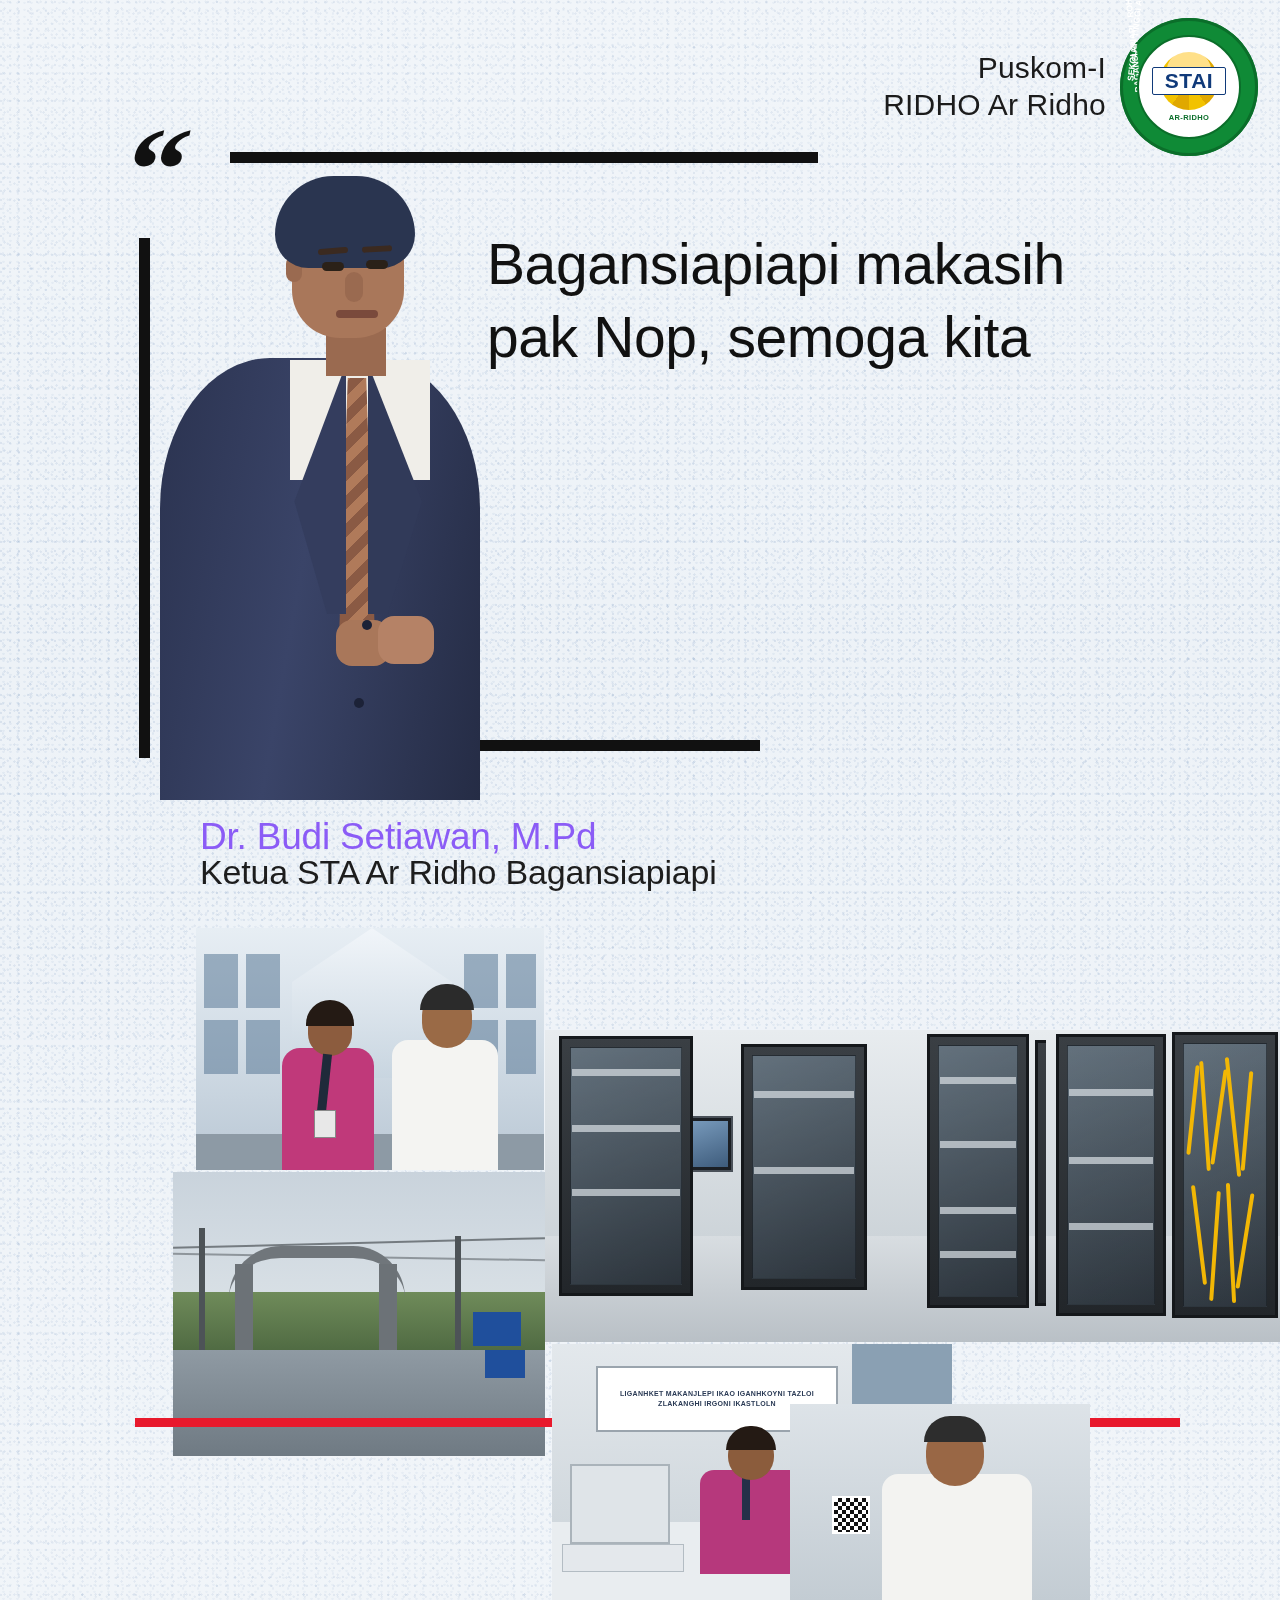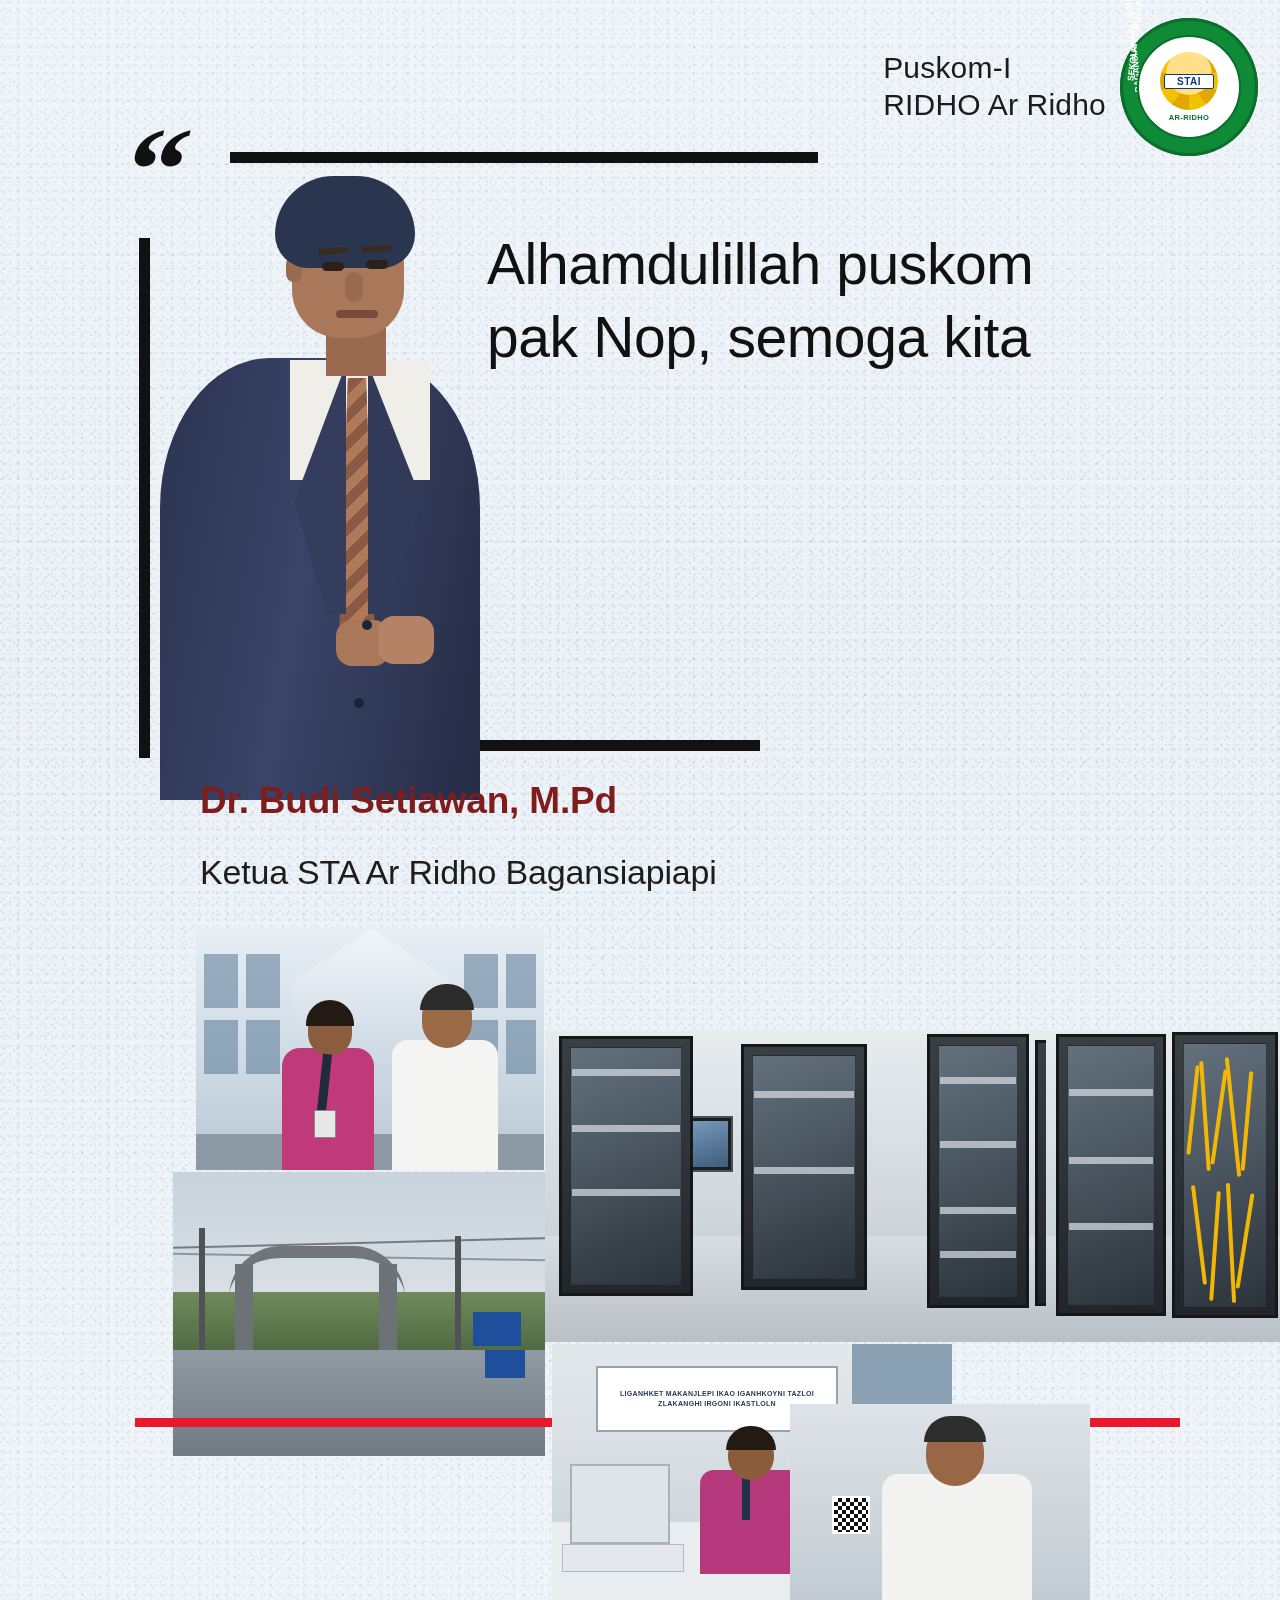--- a/index.html
+++ b/index.html
@@ -38,21 +38,21 @@
   
   .header {
     position: absolute;
     top: 18px;
     right: 22px;
     display: flex;
     align-items: center;
     gap: 14px;
   }
   .header-text {
-    text-align: left;
+    text-align: right;
     font-size: 30px;
     line-height: 1.22;
     color: #1b1b1b;
     letter-spacing: 0.2px;
   }
   .logo {
     width: 138px;
     height: 138px;
     border-radius: 50%;
     background: #0f8a36;
@@ -95,21 +95,21 @@
     border-radius: 50%;
     background:
       radial-gradient(circle at 50% 35%, #ffe089 0 22px, transparent 23px),
       conic-gradient(from 0deg, #f2c200 0 10%, #e0a800 10% 20%, #f2c200 20% 30%, #e0a800 30% 40%, #f2c200 40% 50%, #e0a800 50% 60%, #f2c200 60% 70%, #e0a800 70% 80%, #f2c200 80% 90%, #e0a800 90% 100%);
     display: flex;
     align-items: center;
     justify-content: center;
     position: relative;
   }
   .logo-stai {
-    font-size: 10px;
+    font-size: 21px;
     font-weight: bold;
     color: #103a7a;
     letter-spacing: 0.5px;
     background: #fff;
     padding: 1px 12px;
     border: 1px solid #103a7a;
     border-radius: 2px;
   }
   .logo-sub {
     font-size: 7.5px;
@@ -230,24 +230,24 @@
     color: #111;
     letter-spacing: -0.4px;
   }
   .quote-text .line { white-space: nowrap; }
   .quote-text .line.indent { padding-left: 14px; }
 
   
   .attrib-name {
     position: absolute;
     left: 200px;
-    top: 780px;
+    top: 816px;
     font-size: 37px;
-    font-weight: bold;
-    color: #7f1d1d;
+    font-weight: normal;
+    color: #8b5cf6;
     letter-spacing: -0.2px;
   }
   .attrib-role {
     position: absolute;
     left: 200px;
     top: 853px;
     font-size: 34px;
     color: #1d1d1d;
     letter-spacing: -0.2px;
   }
@@ -408,21 +408,21 @@
   <div class="p-eye-r"></div>
   <div class="p-nose"></div>
   <div class="p-mouth"></div>
   <div class="p-hand-l"></div>
   <div class="p-hand-r"></div>
   <div class="p-btn1"></div>
   <div class="p-btn2"></div>
 </div>
 
 <div class="quote-text">
-  <div class="line">Alhamdulillah puskom</div>
+  <div class="line">Bagansiapiapi makasih</div>
   <div class="line">pak Nop, semoga kita</div>
 </div>
 
 <div class="attrib-name">Dr. Budi Setiawan, M.Pd</div>
 <div class="attrib-role">Ketua STA Ar Ridho Bagansiapiapi</div>
 
 <div class="photo ph1">
   <div class="bldg"></div>
   <div class="arch"></div>
   <div class="win" style="left:8px;  top:26px;  width:34px; height:54px;"></div>

